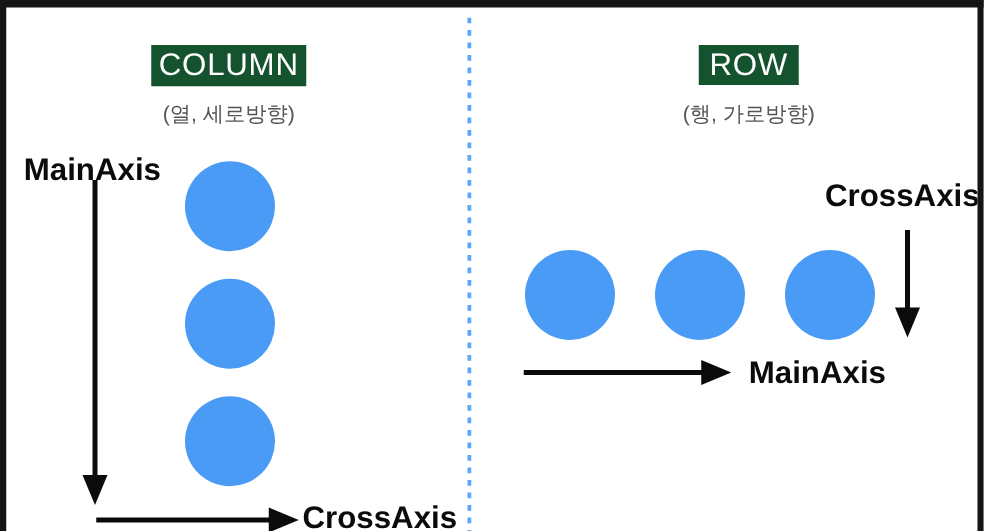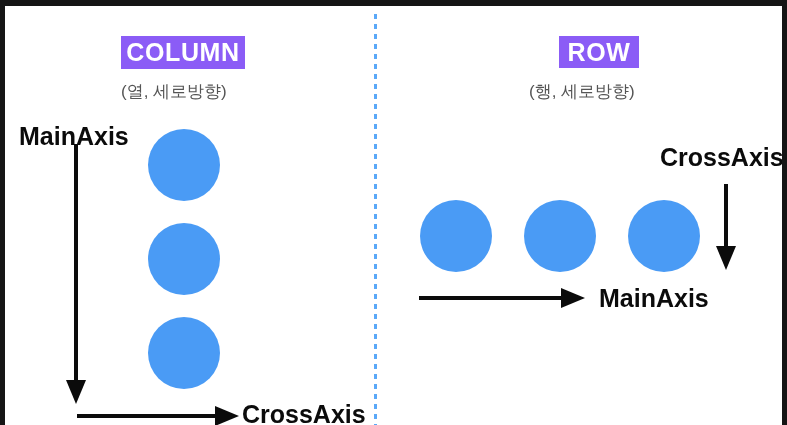--- a/index.html
+++ b/index.html
@@ -32,23 +32,23 @@
     width: 3px;
     height: 412px;
     background-image: linear-gradient(to bottom, #5aa8f8 0px, #5aa8f8 5px, rgba(255,255,255,0) 5px, rgba(255,255,255,0) 10px);
     background-size: 3px 10px;
     background-repeat: repeat-y;
   }
 
   
   .badge {
     position: absolute;
-    background: #8b5cf6;
+    background: #14532d;
     color: #ffffff;
-    font-weight: bold;
+    font-weight: normal;
     letter-spacing: 0.6px;
     display: flex;
     align-items: center;
     justify-content: center;
     line-height: 1;
   }
   #badge-column {
     left: 116px;
     top: 30px;
     width: 124px;
@@ -62,20 +62,21 @@
     height: 32px;
     font-size: 25px;
   }
 
   
   .subtitle {
     position: absolute;
     color: #555555;
     font-size: 17px;
     white-space: nowrap;
+    text-align: center;
     line-height: 1;
   }
   #subtitle-column {
     left: 116px;
     top: 77px;
     width: 124px;
   }
   #subtitle-row {
     left: 524px;
     top: 77px;
@@ -146,21 +147,21 @@
     <svg width="166" height="28" viewBox="0 0 166 28" xmlns="http://www.w3.org/2000/svg">
       <line x1="2" y1="14" x2="142" y2="14" stroke="#0b0b0b" stroke-width="4"></line>
       <polygon points="164,14 140,4 140,24" fill="#0b0b0b"></polygon>
     </svg>
   </div>
 
   <div class="axis-label" id="label-cross-left">CrossAxis</div>
 
   <div class="badge" id="badge-row">ROW</div>
 
-  <div class="subtitle" id="subtitle-row">(행, 세로방향)</div>
+  <div class="subtitle" id="subtitle-row">(행, 가로방향)</div>
 
   <div class="axis-label" id="label-cross-right">CrossAxis</div>
 
   <div class="arrow" id="arrow-cross-right">
     <svg width="34" height="90" viewBox="0 0 34 90" xmlns="http://www.w3.org/2000/svg">
       <line x1="17" y1="2" x2="17" y2="68" stroke="#0b0b0b" stroke-width="4"></line>
       <polygon points="17,88 7,64 27,64" fill="#0b0b0b"></polygon>
     </svg>
   </div>
 

